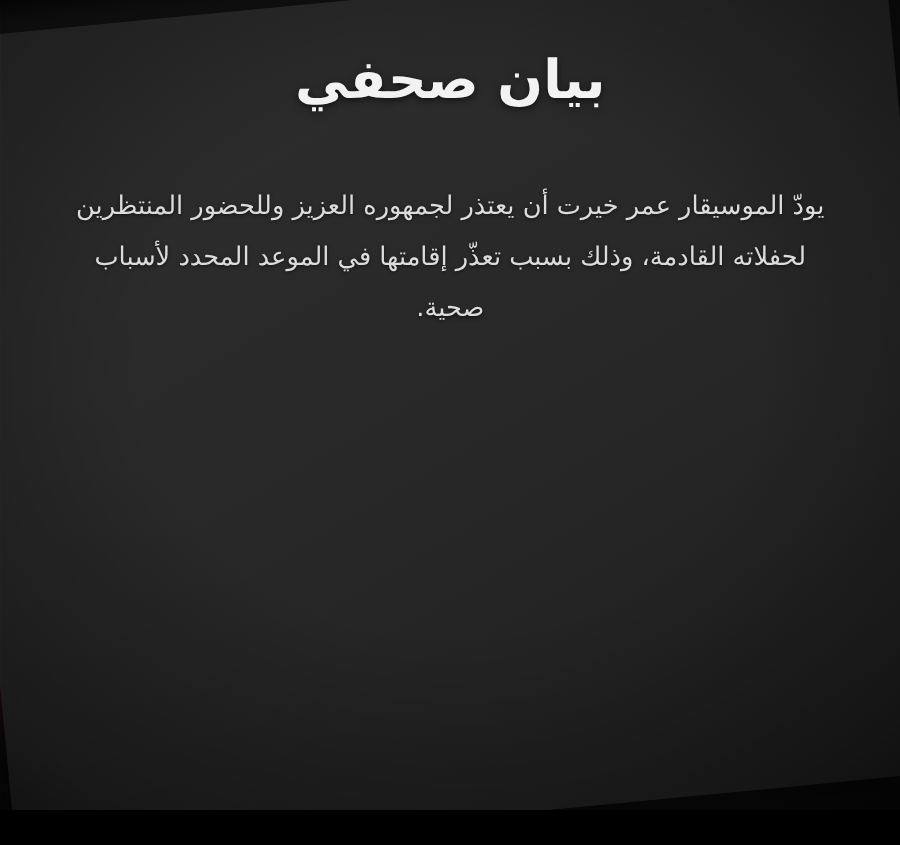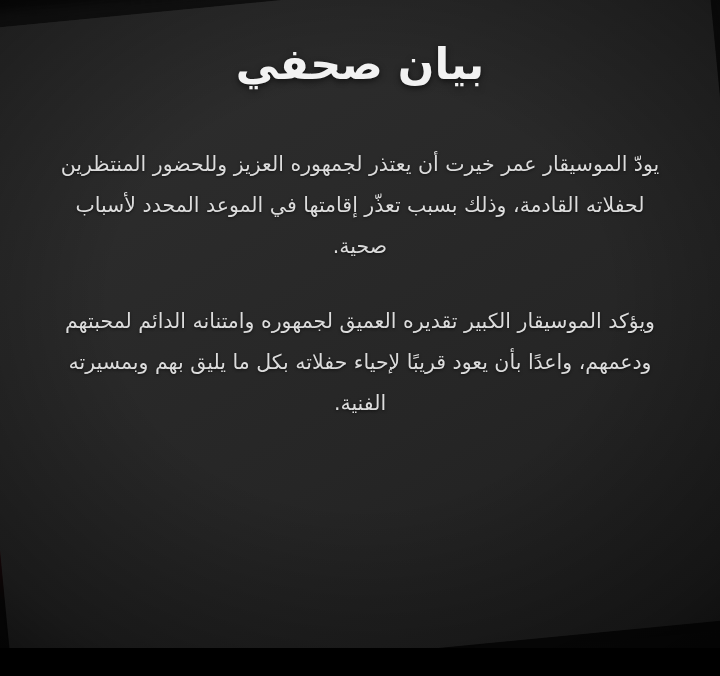--- a/index.html
+++ b/index.html
@@ -96,17 +96,16 @@
 
   <div class="panel-soft"></div>
   <div class="panel"></div>
   <div class="vignette"></div>
 
   <div class="content">
     <h1 class="title">بيان صحفي</h1>
 
     <div class="body">
       <p class="para">يودّ الموسيقار عمر خيرت أن يعتذر لجمهوره العزيز وللحضور المنتظرين لحفلاته القادمة، وذلك بسبب تعذّر إقامتها في الموعد المحدد لأسباب صحية.</p>
-      <p class="para">ويؤكد الموسيقار الكبير تقديره العميق لجمهوره وامتنانه الدائم لمحبتهم ودعمهم، واعدًا بأن يعود قريبًا لإحياء حفلاته بكل ما يليق بهم وبمسيرته الفنية.</p>
     </div>
   </div>
 
 </div>
 
 </body></html>

